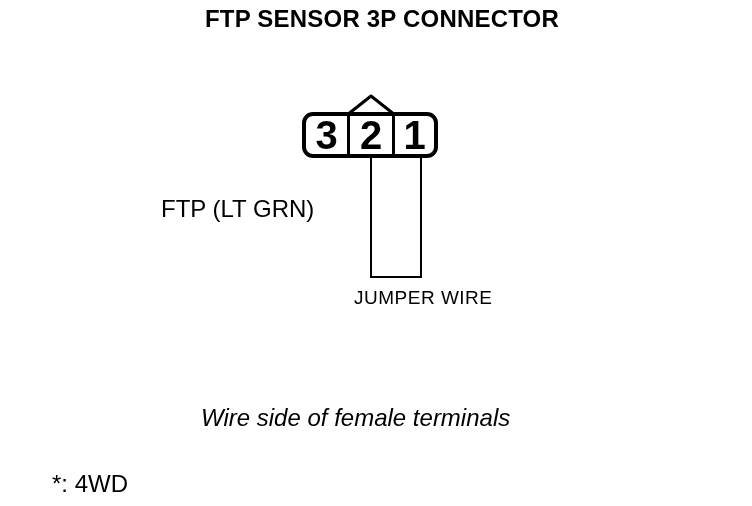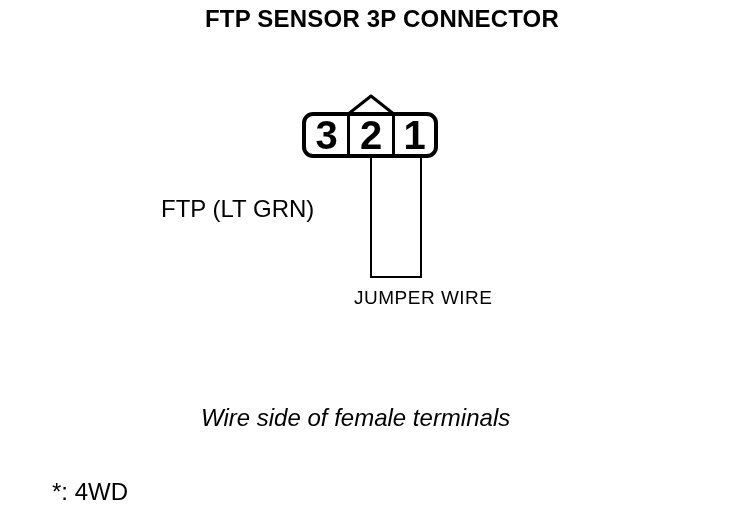--- a/index.html
+++ b/index.html
@@ -90,21 +90,20 @@
     margin-left: 48px;
   }
   .label-note {
     left: 201px;
     top: 404px;
     font-style: italic;
   }
   .label-footnote {
     left: 52px;
     top: 470px;
-    margin-top: 8px;
   }
 </style>
 </head>
 <body>
 
 <div class="page">
 
   <div class="txt title">FTP SENSOR 3P CONNECTOR</div>
 
   <svg class="roof" width="62" height="30" viewBox="0 0 62 30">

